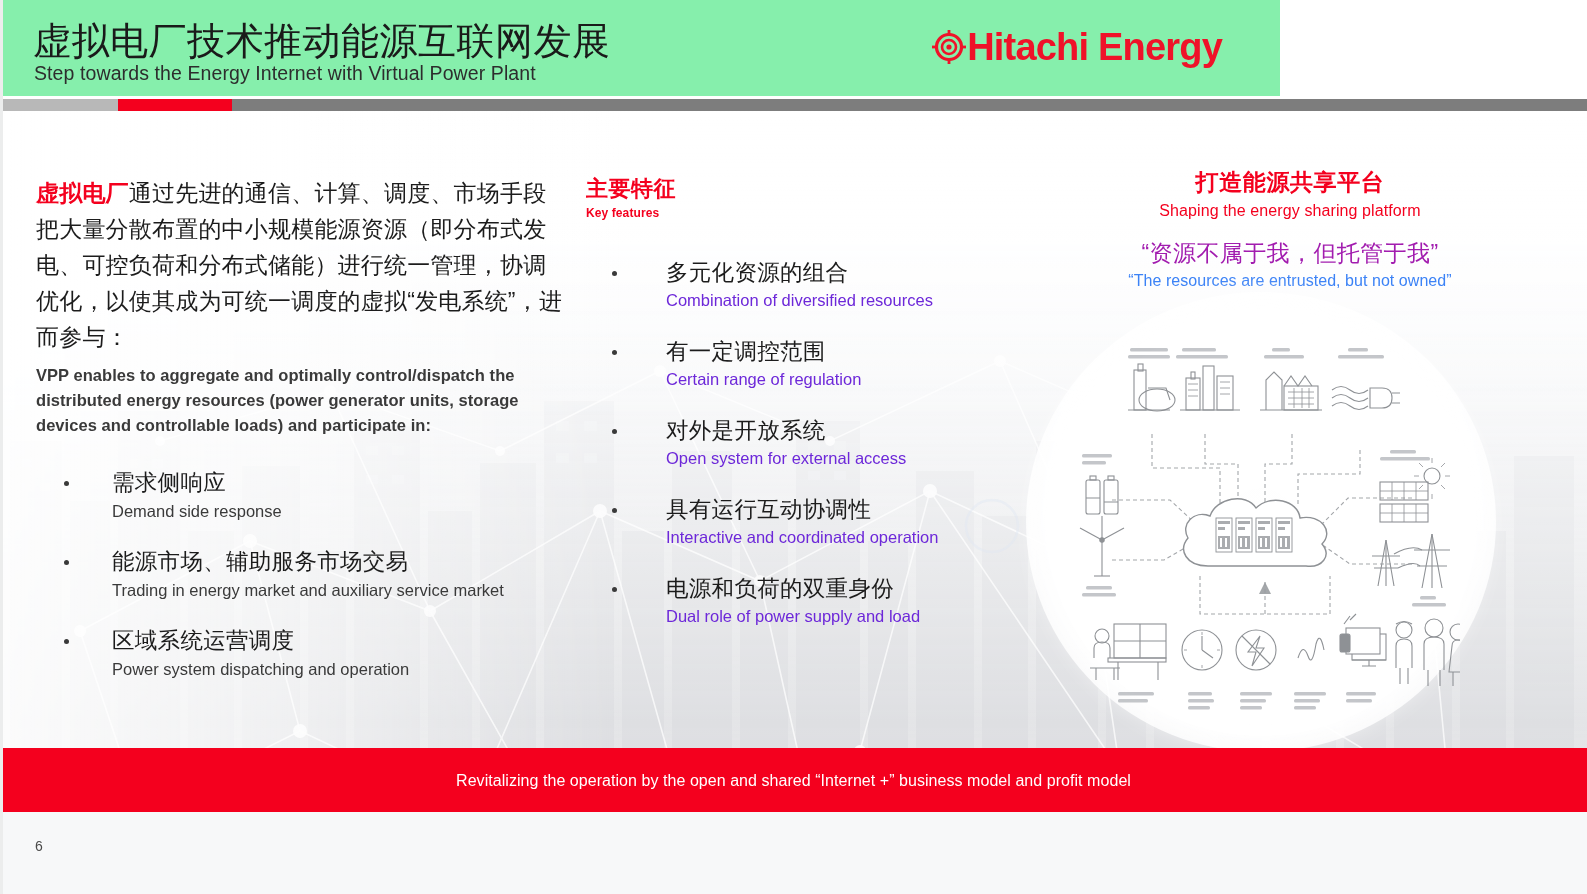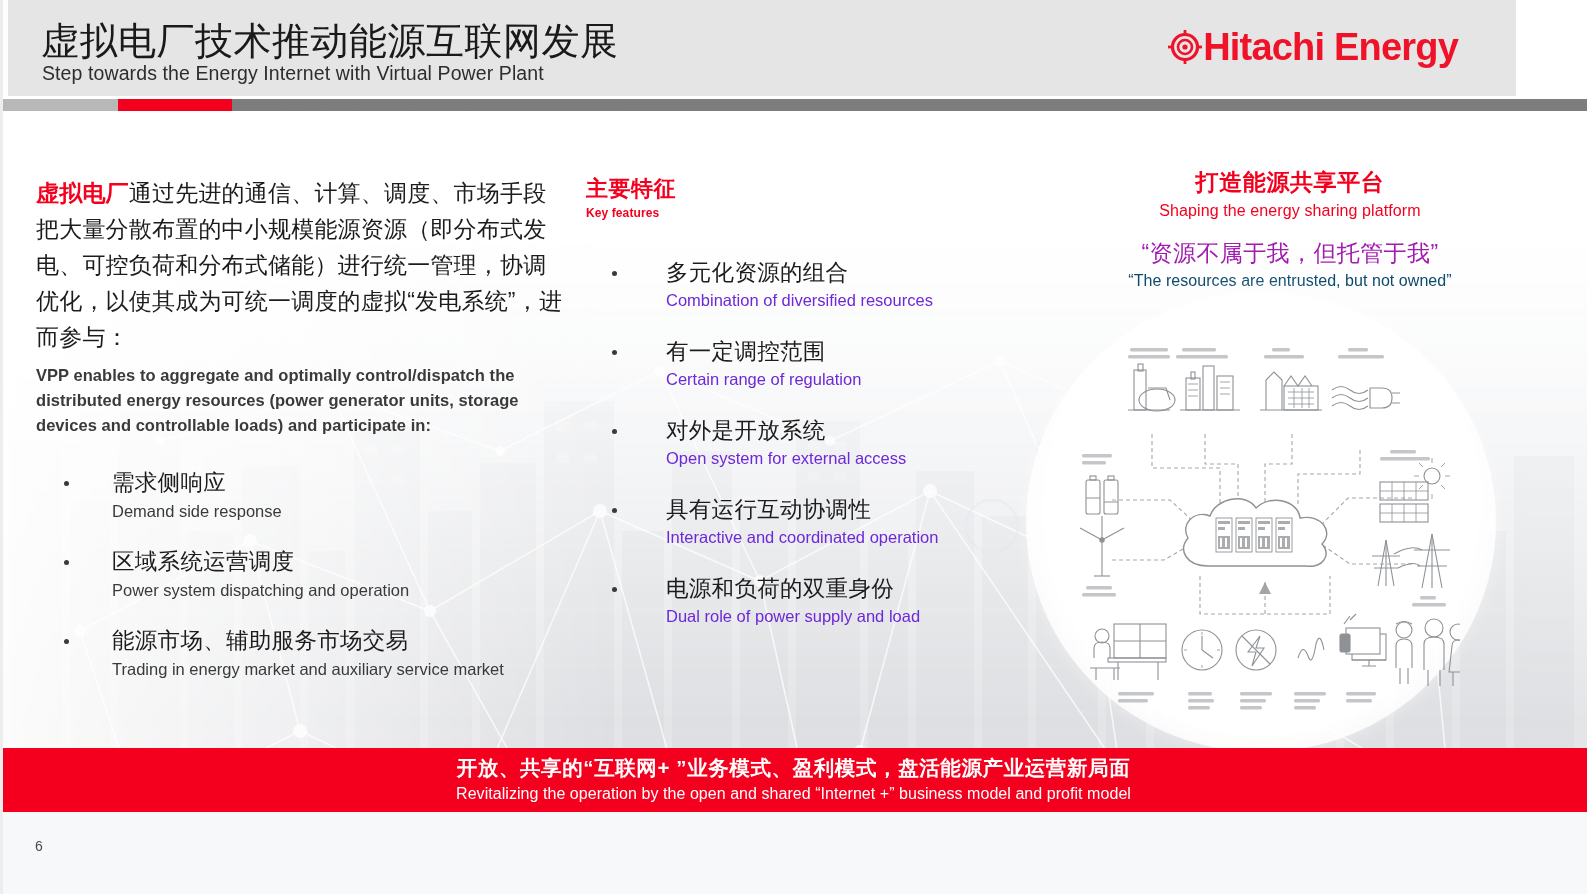--- a/index.html
+++ b/index.html
@@ -11,23 +11,23 @@
   }
   .slide {
     position: relative;
     width: 1587px; height: 894px;
     background: #ffffff;
     overflow: hidden;
   }
 
   
   .header {
-    position: absolute; left: 8px; top: 0;
-    width: 1508px; height: 96px;
-    background: #e5e5e5;
+    position: absolute; left: 0; top: 0;
+    width: 1280px; height: 96px;
+    background: #86efac;
     z-index: 30;
   }
   .title-zh {
     position: absolute; left: 33px; top: 22px;
     font-size: 38px; font-weight: 400; color: #1a1a1a;
     letter-spacing: 0.5px; line-height: 1.05; white-space: nowrap;
   }
   .title-en {
     position: absolute; left: 34px; top: 62px;
     font-size: 19.5px; font-weight: 400; color: #2d2d2d;
@@ -129,21 +129,21 @@
     width: 5px; height: 5px; border-radius: 50%; background: #3a3a3a;
   }
   .m-zh { font-size: 22.5px; line-height: 29px; color: #1c1c1c; letter-spacing: 0.3px; }
   .m-en { font-size: 16.5px; line-height: 24px; color: #6d28d9; margin-top: 1px; }
 
   
   .col-right { position: absolute; left: 1010px; top: 56px; width: 560px; text-align: center; }
   .r-head-zh { font-size: 23px; font-weight: 700; color: #f4001e; letter-spacing: 0.6px; }
   .r-head-en { font-size: 16px; color: #f4001e; margin-top: 4px; letter-spacing: 0.1px; }
   .r-quote-zh { font-size: 23px; color: #a21caf; margin-top: 18px; letter-spacing: 0.4px; }
-  .r-quote-en { font-size: 16px; color: #0c4a6e; margin-top: 3px; letter-spacing: 0.05px; }
+  .r-quote-en { font-size: 16px; color: #3b82f6; margin-top: 3px; letter-spacing: 0.05px; }
 
   
   .circle-wrap {
     position: absolute; left: 1000px; top: 175px;
     width: 530px; height: 470px;
   }
   .circle-halo {
     position: absolute; left: 26px; top: 6px;
     width: 470px; height: 460px; border-radius: 50%;
     background: radial-gradient(ellipse at center,
@@ -359,27 +359,27 @@
       <div class="para-en">VPP enables to aggregate and optimally control/dispatch the distributed energy resources (power generator units, storage devices and controllable loads) and participate in:</div>
 
       <div class="bullets-left">
         <div class="b-item">
           <span class="b-dot"></span>
           <div class="b-zh">需求侧响应</div>
           <div class="b-en">Demand side response</div>
         </div>
         <div class="b-item">
           <span class="b-dot"></span>
+          <div class="b-zh">能源市场、辅助服务市场交易</div>
+          <div class="b-en">Trading in energy market and auxiliary service market</div>
+        </div>
+        <div class="b-item">
+          <span class="b-dot"></span>
           <div class="b-zh">区域系统运营调度</div>
           <div class="b-en">Power system dispatching and operation</div>
-        </div>
-        <div class="b-item">
-          <span class="b-dot"></span>
-          <div class="b-zh">能源市场、辅助服务市场交易</div>
-          <div class="b-en">Trading in energy market and auxiliary service market</div>
         </div>
       </div>
     </div>
 
     <div class="col-mid">
       <div class="mid-head-zh">主要特征</div>
       <div class="mid-head-en">Key features</div>
 
       <div class="bullets-mid">
         <div class="m-item">
@@ -612,21 +612,20 @@
           <rect x="234" y="378" width="22" height="3.5" rx="1.5"></rect>
           <rect x="286" y="364" width="30" height="3.5" rx="1.5"></rect>
           <rect x="286" y="371" width="26" height="3.5" rx="1.5"></rect>
         </g>
       </svg>
     </div>
 
   </div>
 
   <div class="banner">
-    <div class="banner-zh">开放、共享的“互联网+ ”业务模式、盈利模式，盘活能源产业运营新局面</div>
     <div class="banner-en">Revitalizing the operation by the open and shared “Internet +” business model and profit model</div>
   </div>
 
   <div class="footer-area"></div>
   <div class="page-num">6</div>
 
   <div class="left-edge"></div>
 </div>
 
 </body></html>

